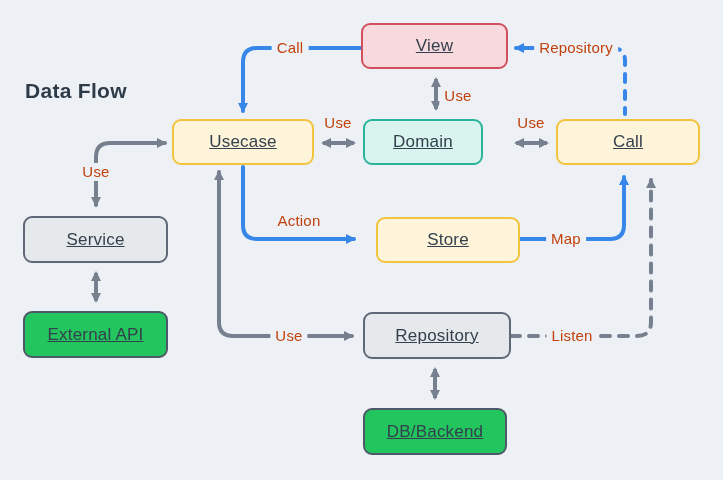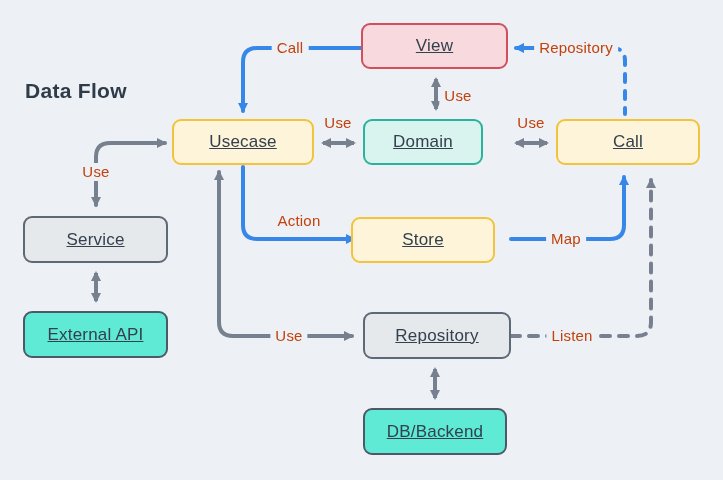--- a/index.html
+++ b/index.html
@@ -15,28 +15,28 @@
   }
   .node{
     position:absolute;display:flex;align-items:center;justify-content:center;
     border:2px solid;border-radius:9px;font-size:17px;font-weight:500;
     letter-spacing:.2px;box-sizing:border-box;text-decoration:underline;
   }
   .v-pink   {background:#f8dade;border-color:#d24f5e;}
   .v-teal   {background:#d9f3ef;border-color:#2ab39b;}
   .v-yellow {background:#fdf4da;border-color:#f2c33c;}
   .v-gray   {background:#e6e9ec;border-color:#5e6876;}
-  .v-dark   {background:#5eead4;border-color:#4e5967;text-align:center;}
+  .v-dark   {background:#22c55e;border-color:#4e5967;text-align:center;}
 
   .n-view       {left:361px;top:23px; width:147px;height:46px;}
   .n-usecase    {left:172px;top:119px;width:142px;height:46px;}
   .n-domain     {left:363px;top:119px;width:120px;height:46px;}
   .n-query      {left:556px;top:119px;width:144px;height:46px;}
   .n-service    {left:23px; top:216px;width:145px;height:47px;}
-  .n-store      {left:351px;top:217px;width:144px;height:46px;}
+  .n-store      {left:376px;top:217px;width:144px;height:46px;}
   .n-externalapi{left:23px; top:311px;width:145px;height:47px;}
   .n-repository {left:363px;top:312px;width:148px;height:47px;}
   .n-dbbackend  {left:363px;top:408px;width:144px;height:47px;}
 
   .edge-label{
     position:absolute;transform:translate(-50%,-50%);
     background:#edf1f5;padding:0 5px;font-size:15px;font-weight:500;
     letter-spacing:.2px;white-space:nowrap;color:#c2410c;line-height:18px;
   }
   .l-call      {left:290px;top:48px;}

